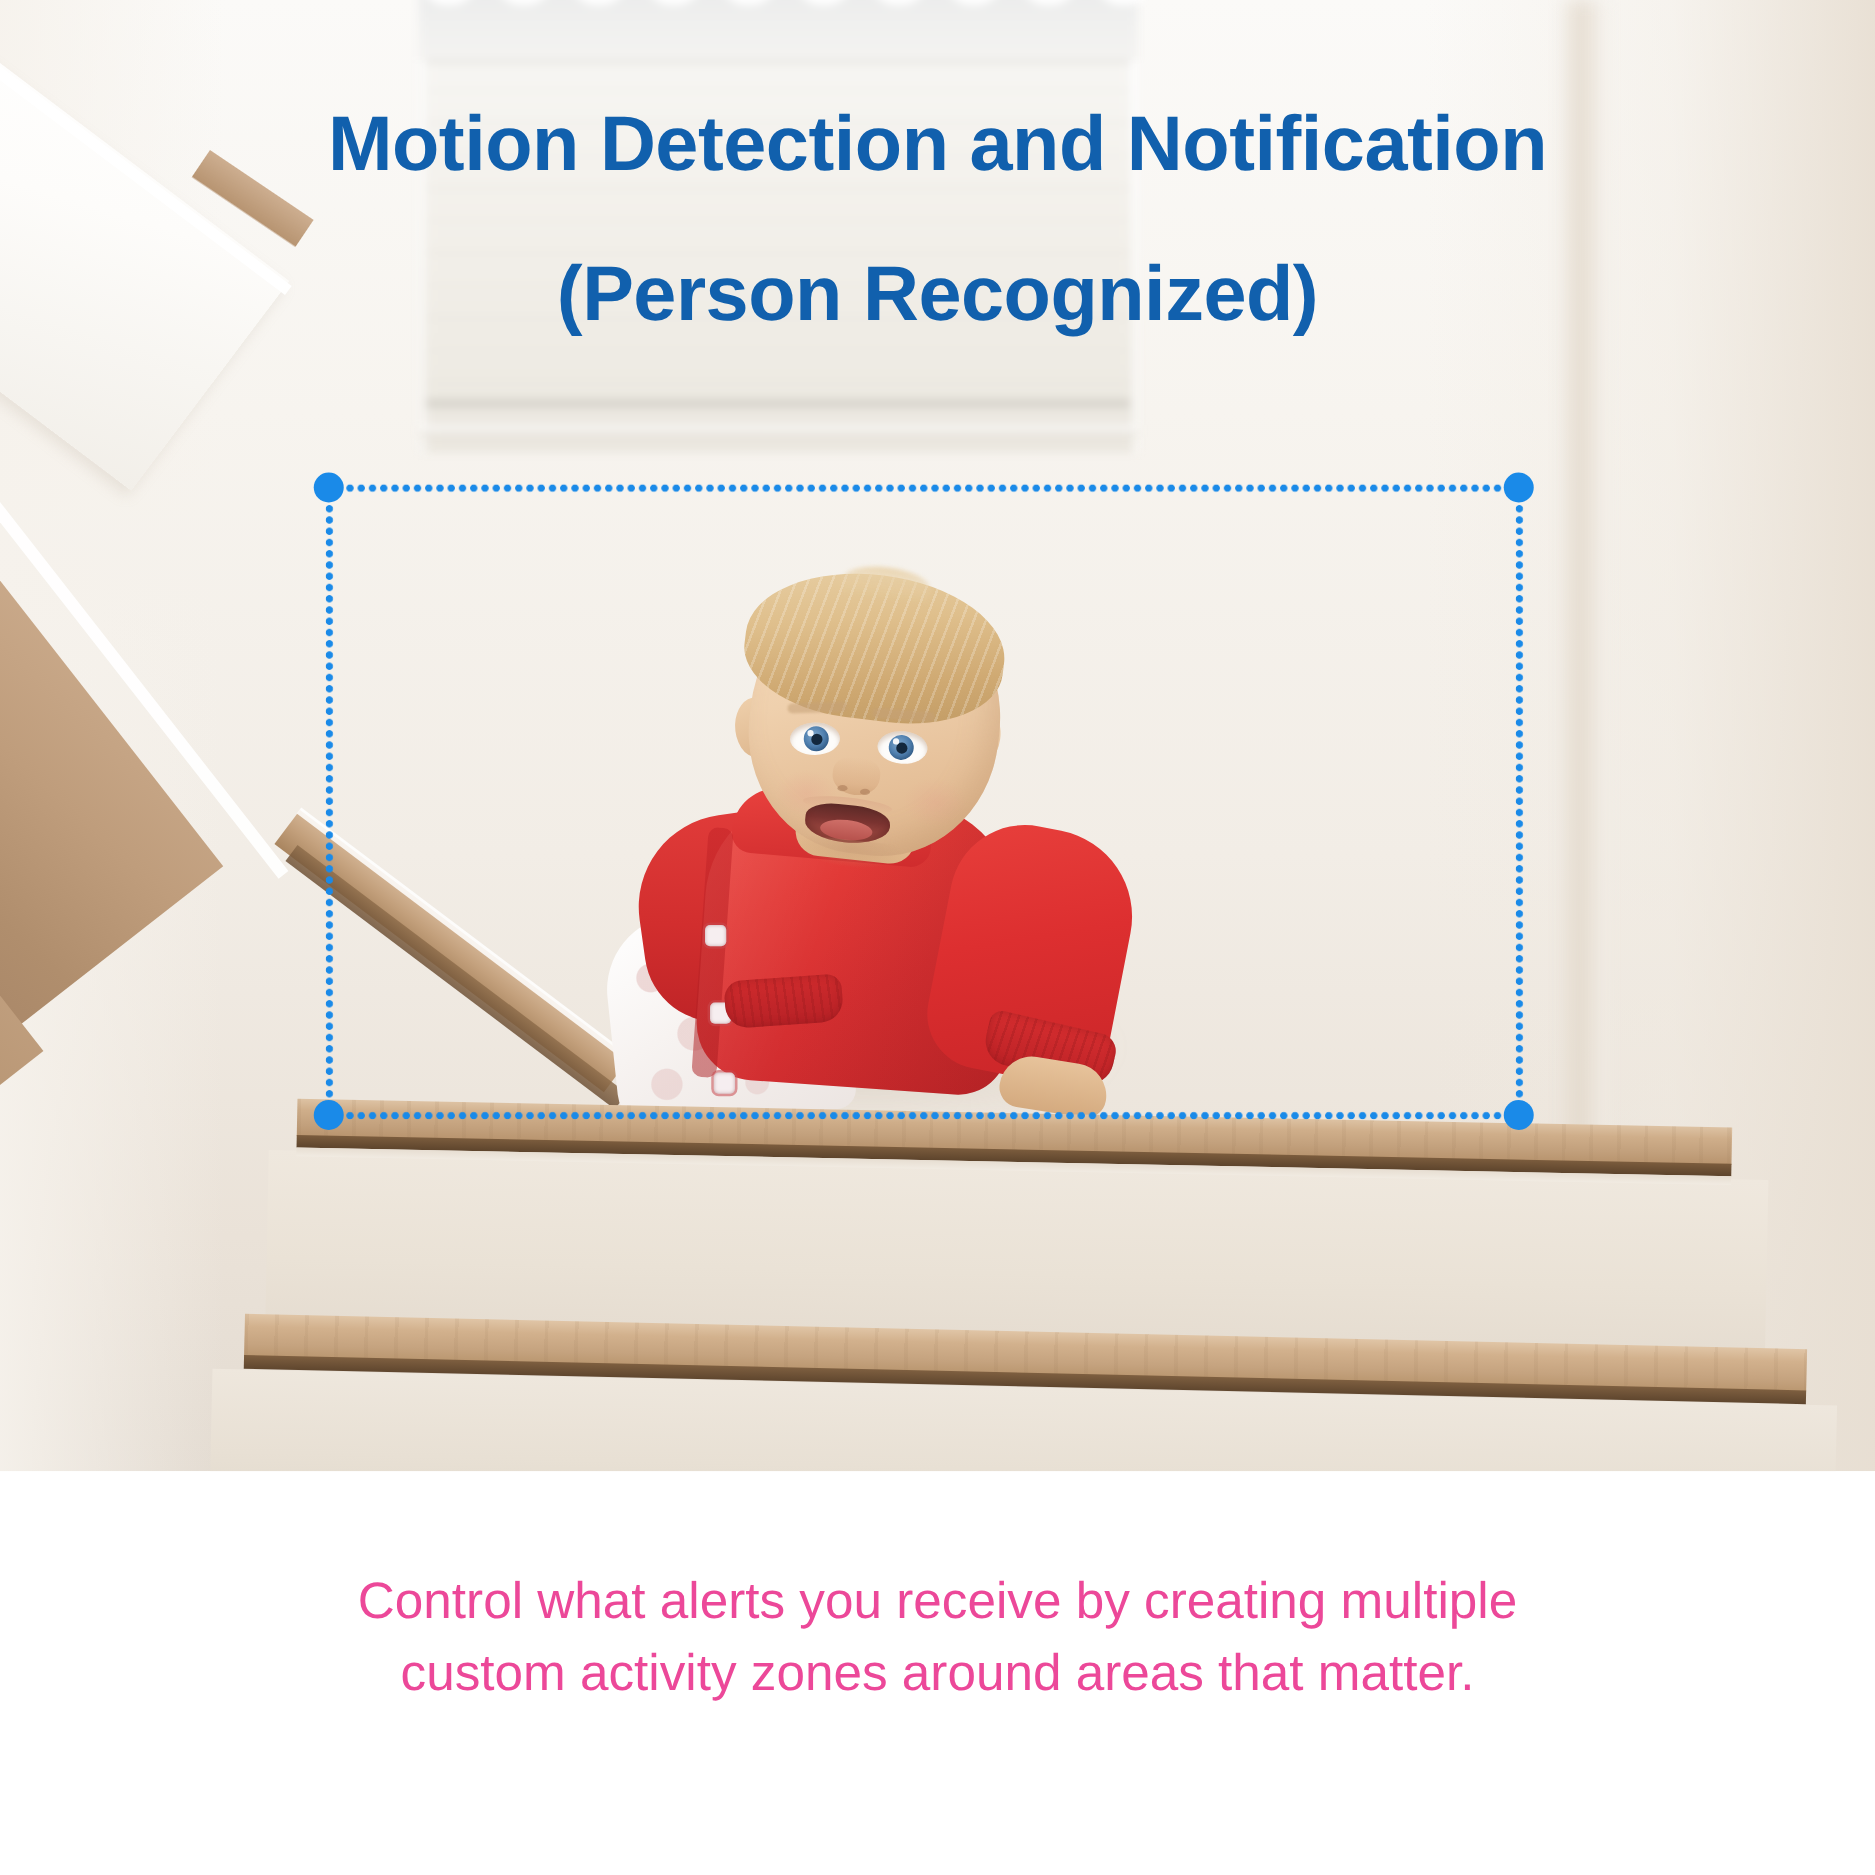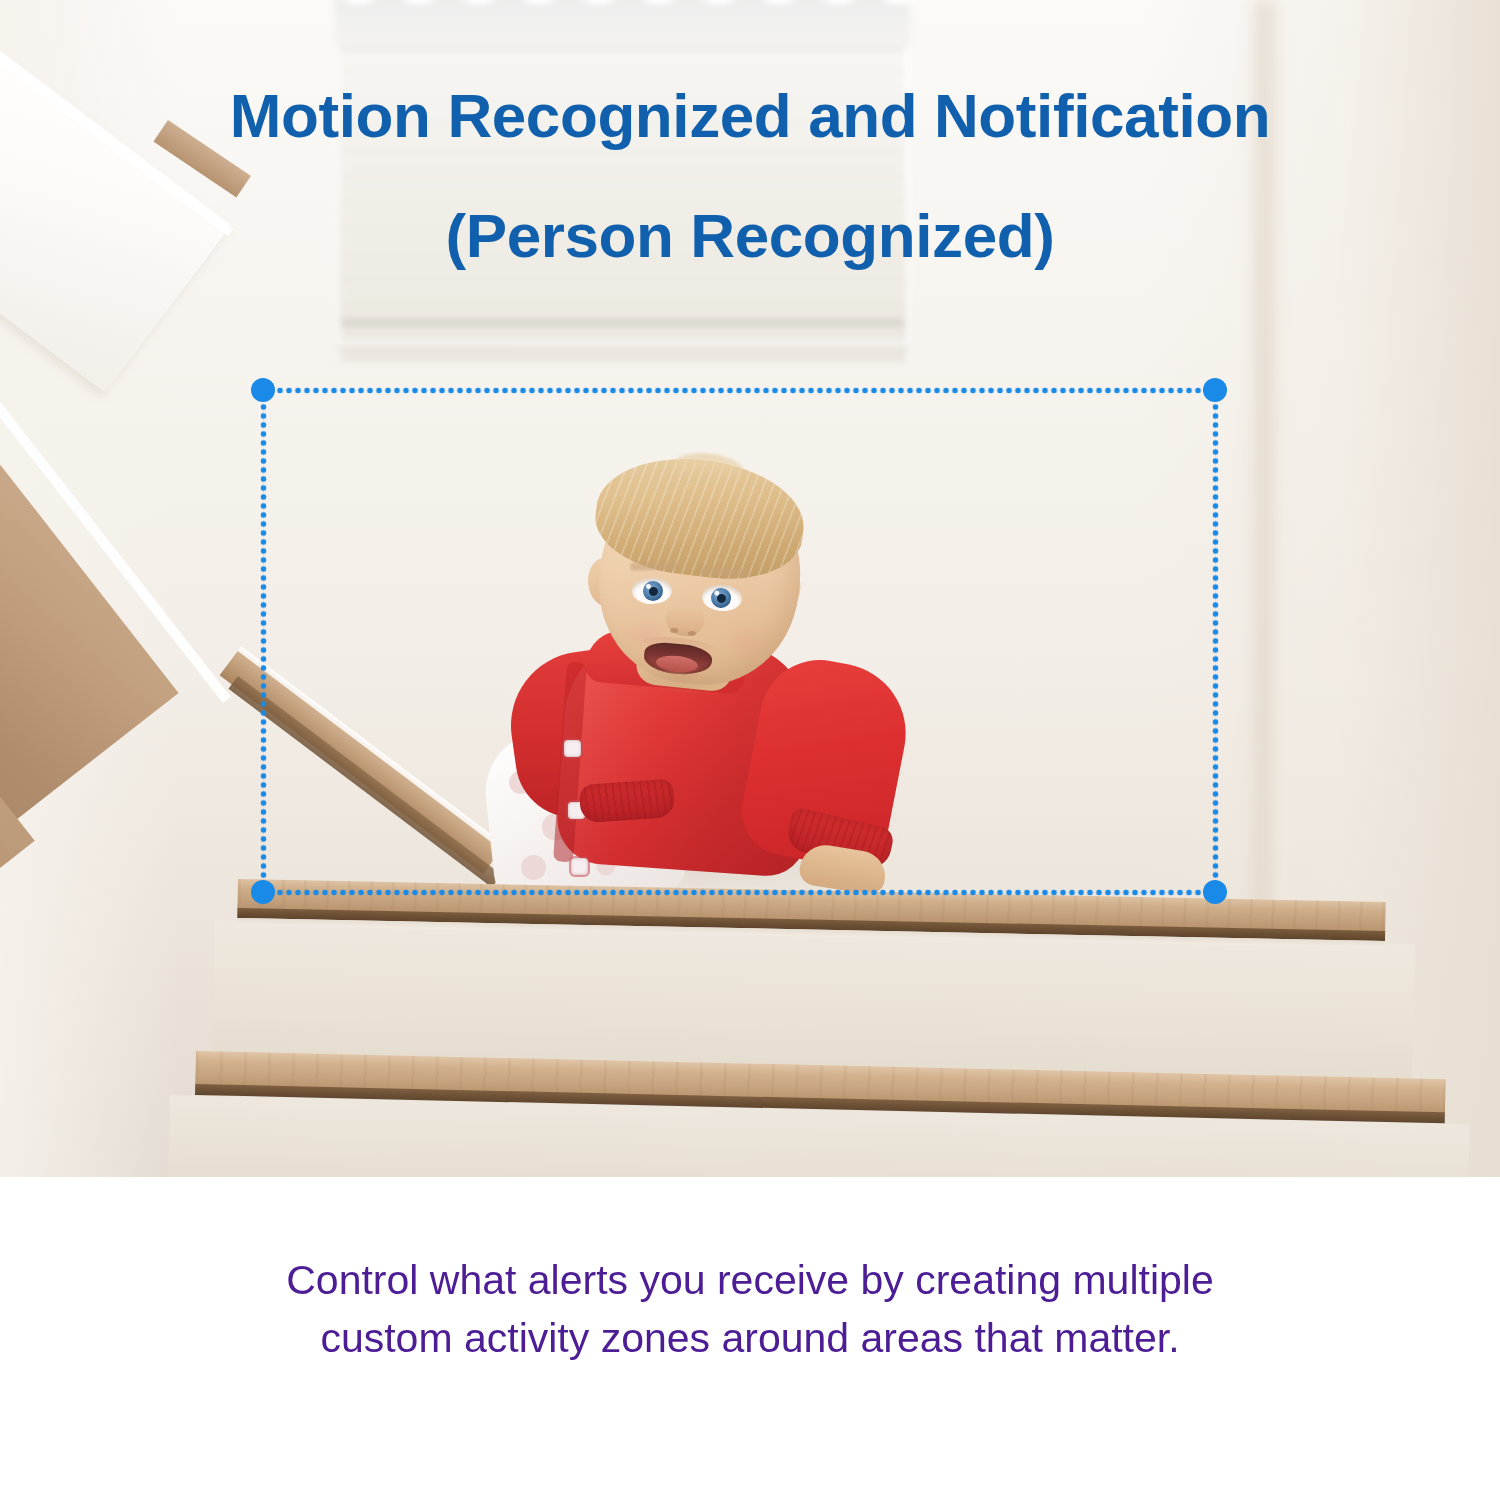--- a/index.html
+++ b/index.html
@@ -597,22 +597,22 @@
       <div class="zone-edge v left"></div>
       <div class="zone-edge v right"></div>
 
       <div class="handle tl"></div>
       <div class="handle tr"></div>
       <div class="handle bl"></div>
       <div class="handle br"></div>
     </div>
 
     <div class="title" id="title" style="color: rgb(17, 96, 173);">
-      <span>Motion Recognized and Notification</span>
+      <span>Motion Detection and Notification</span>
       <span class="title-l2">(Person Recognized)</span>
     </div>
   </div>
 
   <div class="caption-area">
-    <div class="caption" style="color: #4c1d95;">Control what alerts you receive by creating multiple custom activity zones around areas that matter.</div>
+    <div class="caption" style="color: #ec4899;">Control what alerts you receive by creating multiple custom activity zones around areas that matter.</div>
   </div>
 
 </div>
 
 </body></html>

